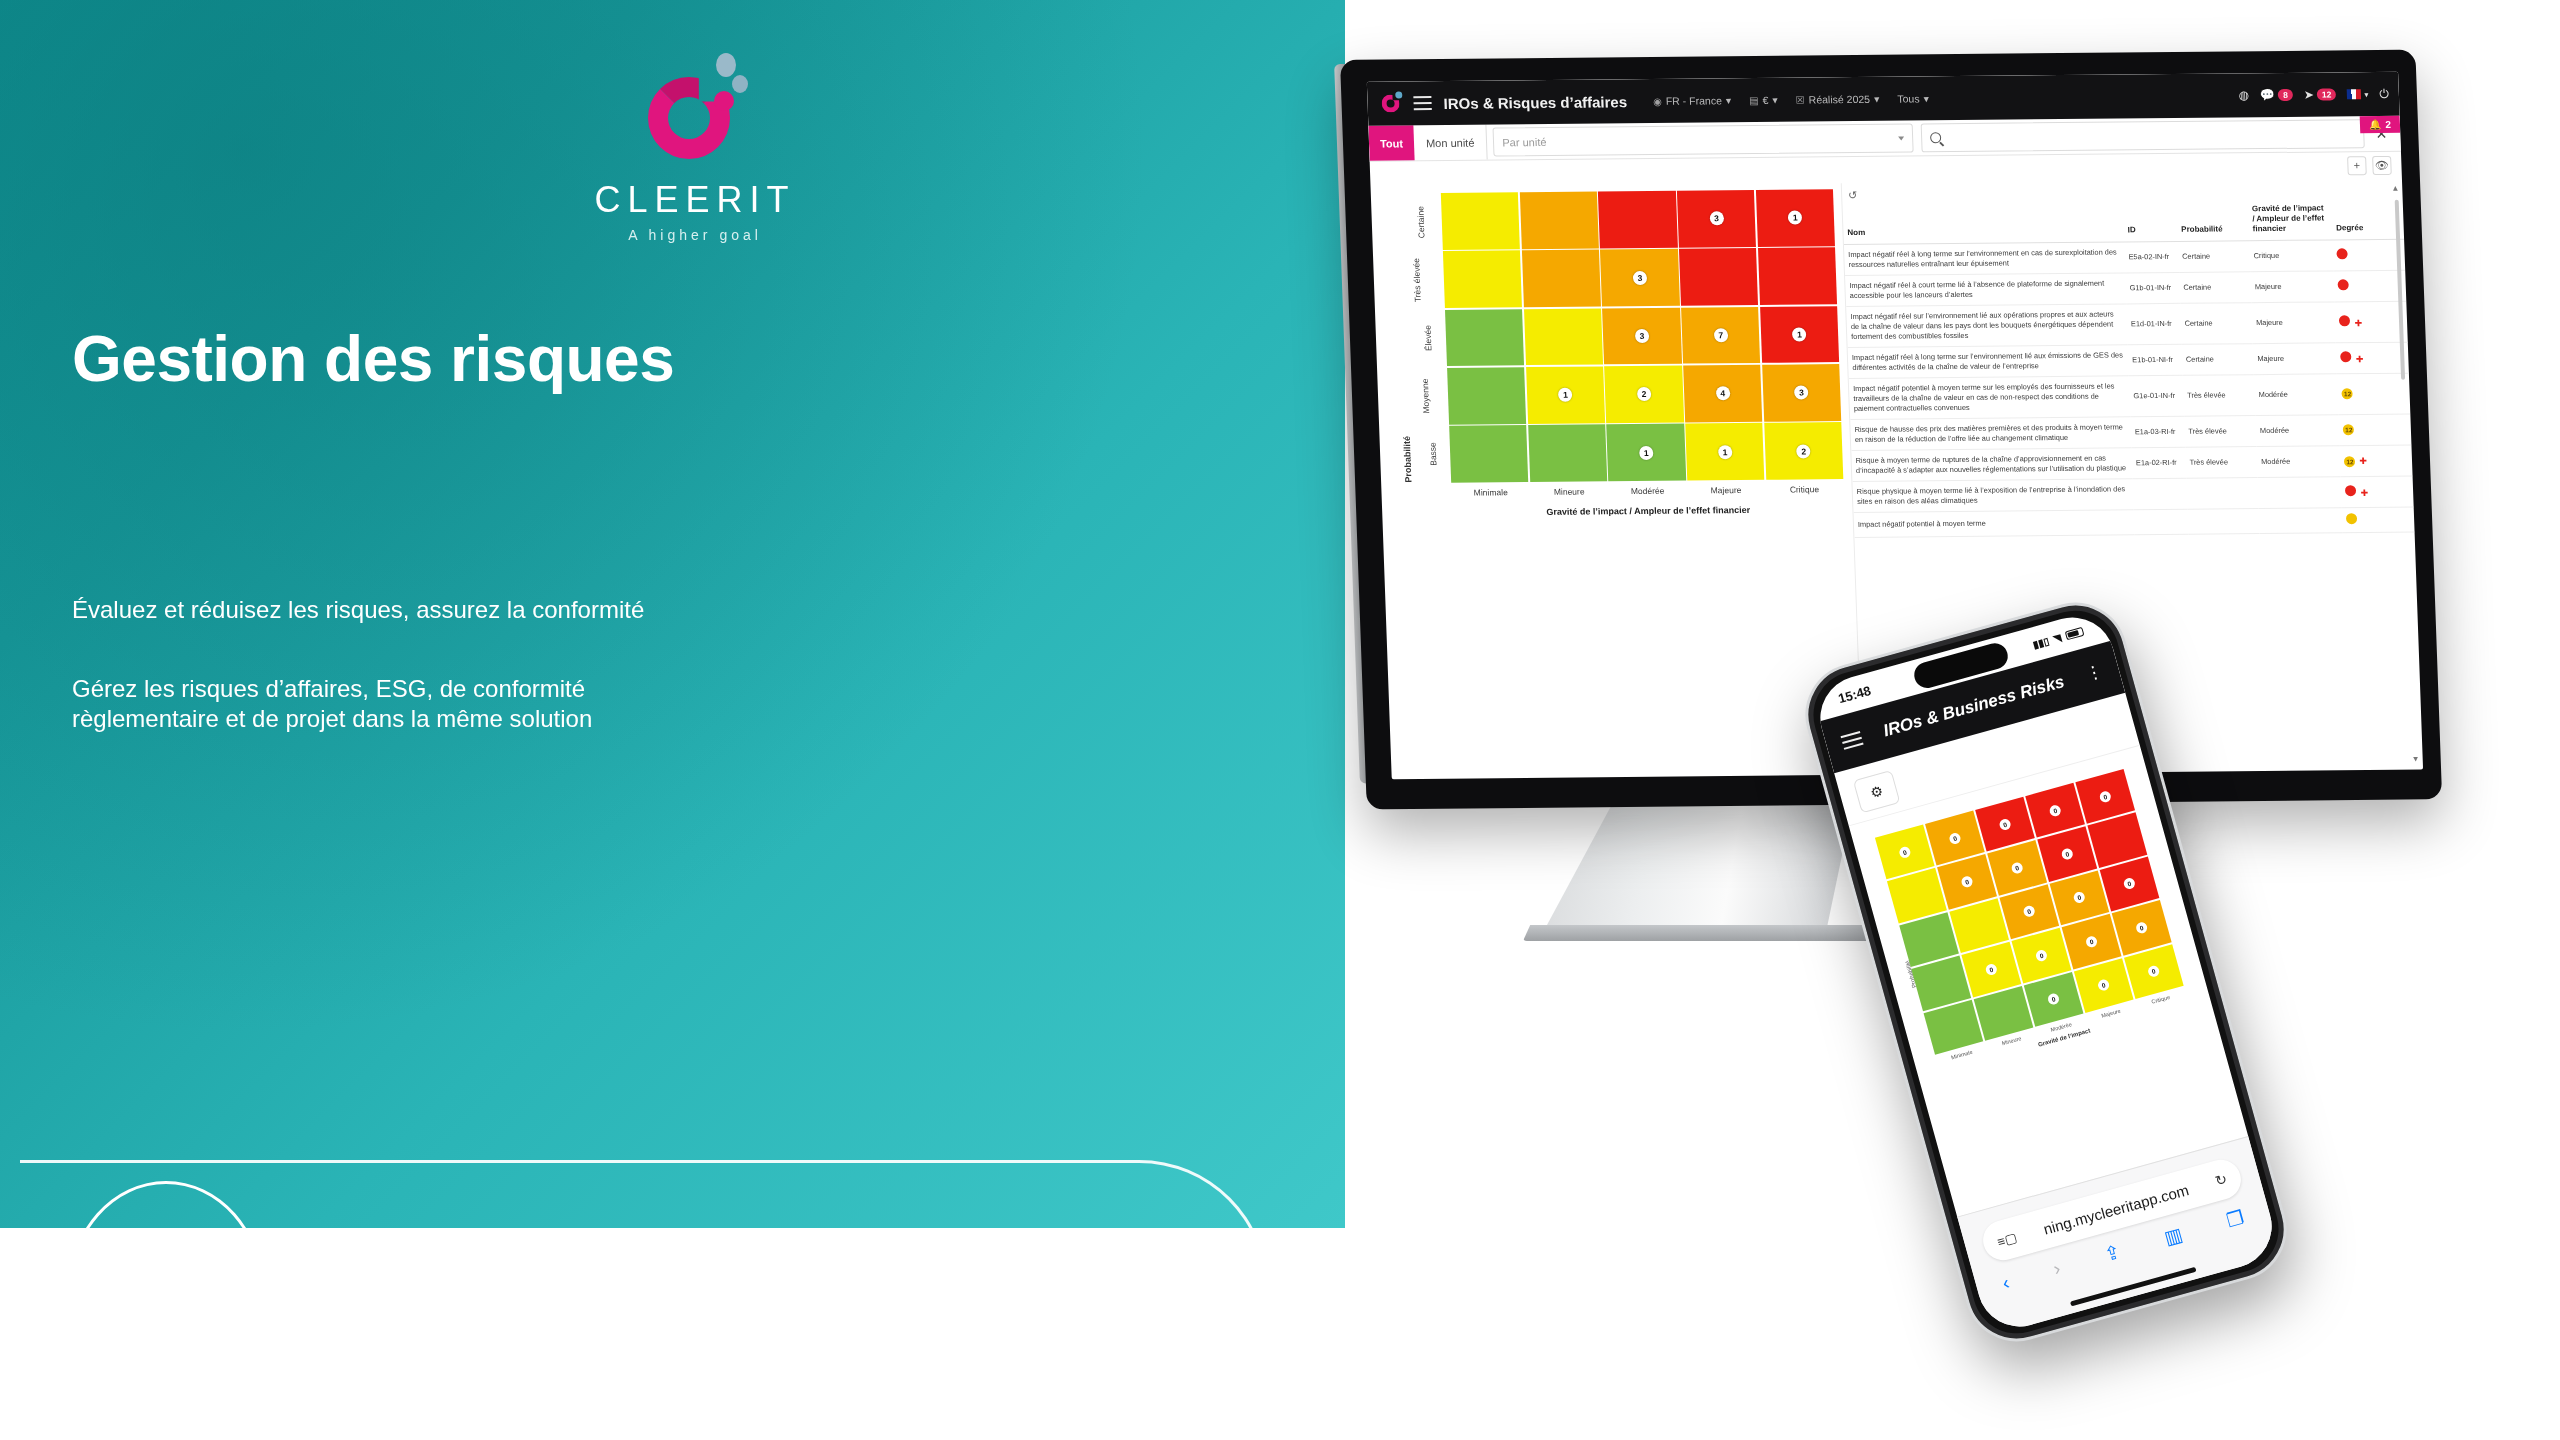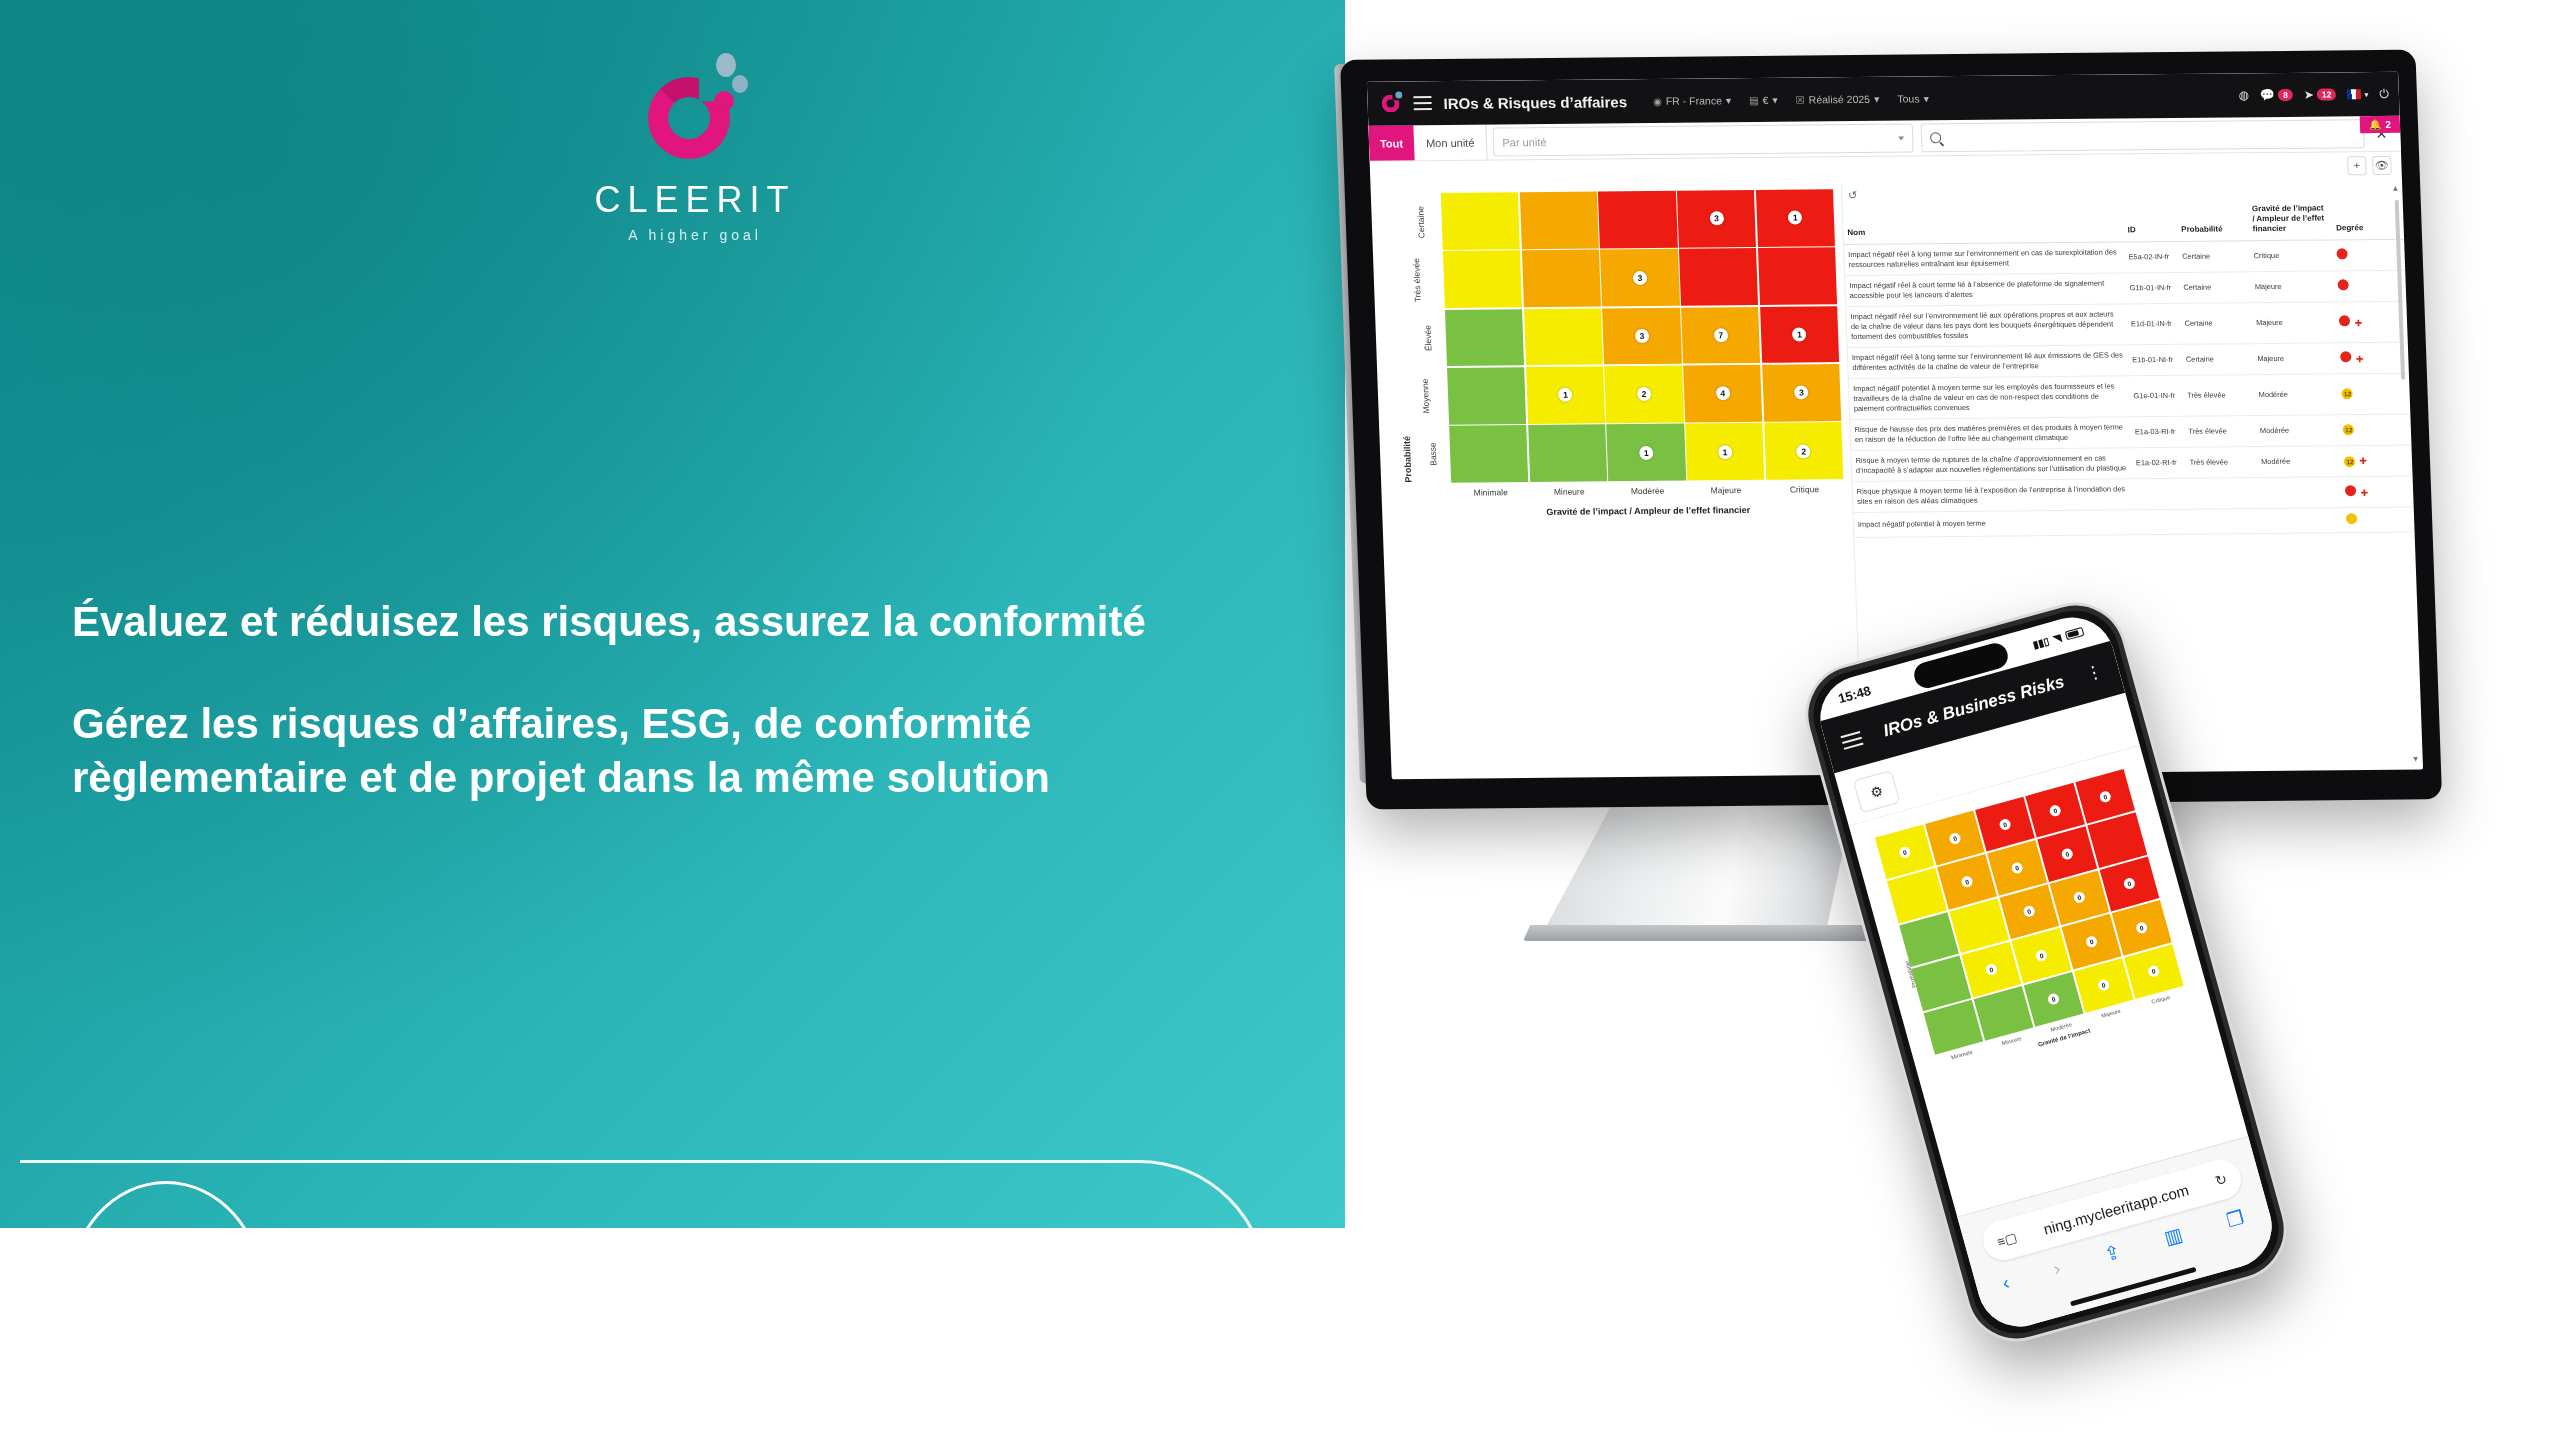--- a/index.html
+++ b/index.html
@@ -33,21 +33,21 @@
   .logo-dot-mid { position:absolute; right:2px; top:20px; width:16px; height:18px; border-radius:50%; background:#8fb3c4; }
   .logo-dot-sm  { position:absolute; right:14px; top:-2px; width:20px; height:24px; border-radius:50%; background:#9ab9c9; }
   .logo-word { color:#fff; font-size:36px; letter-spacing:7px; font-weight:400; }
   .logo-tag { color:#d8f0f0; font-size:14px; letter-spacing:4px; margin-top:6px; font-weight:300; }
 
   
   .headline { position:absolute; left:72px; top:325px; z-index:3; }
   .headline .ln { color:#ffffff; font-size:64px; line-height:1.07; font-weight:700; letter-spacing:-.5px; }
 
   .bullets { position:absolute; left:72px; top:595px; width:1200px; z-index:3; }
-  .bullet { color:#ffffff; font-size:42px; font-weight:700; line-height:1.28; margin-bottom:48px; }
+  .bullet { color:#ffffff; font-size:24px; font-weight:400; line-height:1.28; margin-bottom:48px; }
 
   
   .quote-card {
     position:absolute; left:20px; top:1160px; width:1248px; height:258px; z-index:3;
     border-top:3px solid rgba(255,255,255,.92);
     border-bottom:3px solid rgba(255,255,255,.92);
     border-right:3px solid rgba(255,255,255,.92);
     border-left:none;
     border-radius:0 140px 140px 0;
     display:flex; align-items:center;
@@ -201,20 +201,21 @@
         <div class="logo-ring"></div>
         <div class="logo-dot-big"></div>
         <div class="logo-dot-mid"></div>
         <div class="logo-dot-sm"></div>
       </div>
       <div class="logo-word">CLEERIT</div>
       <div class="logo-tag">A higher goal</div>
     </div>
 
     <div class="headline">
+      <div class="ln">Gestion des risques</div>
     </div>
 
     <div class="bullets">
       <div class="bullet">Évaluez et réduisez les risques, assurez la conformité</div>
       <div class="bullet" style="white-space:pre-line">Gérez les risques d’affaires, ESG, de conformité
 règlementaire et de projet dans la même solution</div>
     </div>
 
     <div class="quote-card">
       <div class="quote-badge">

